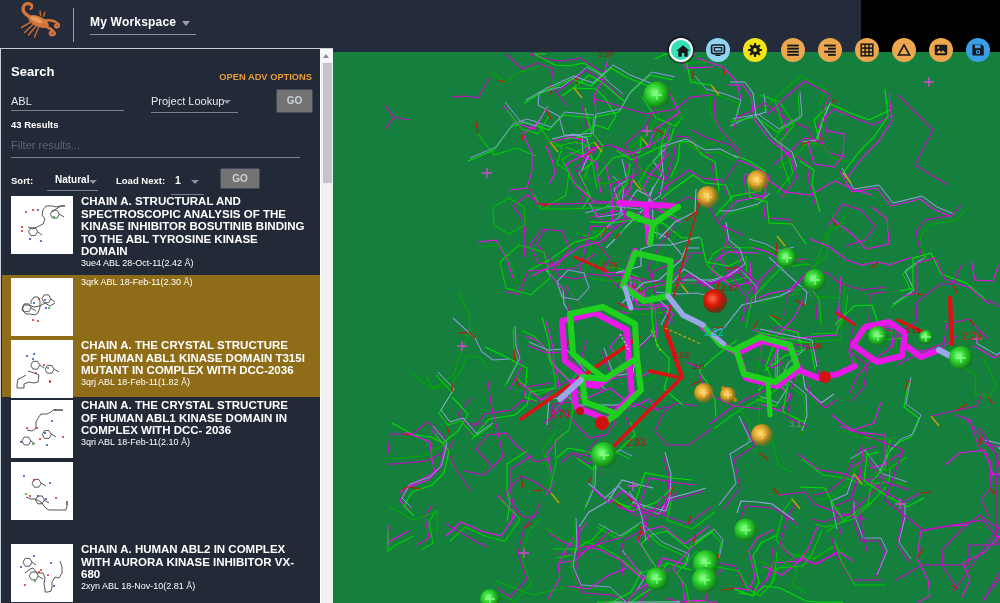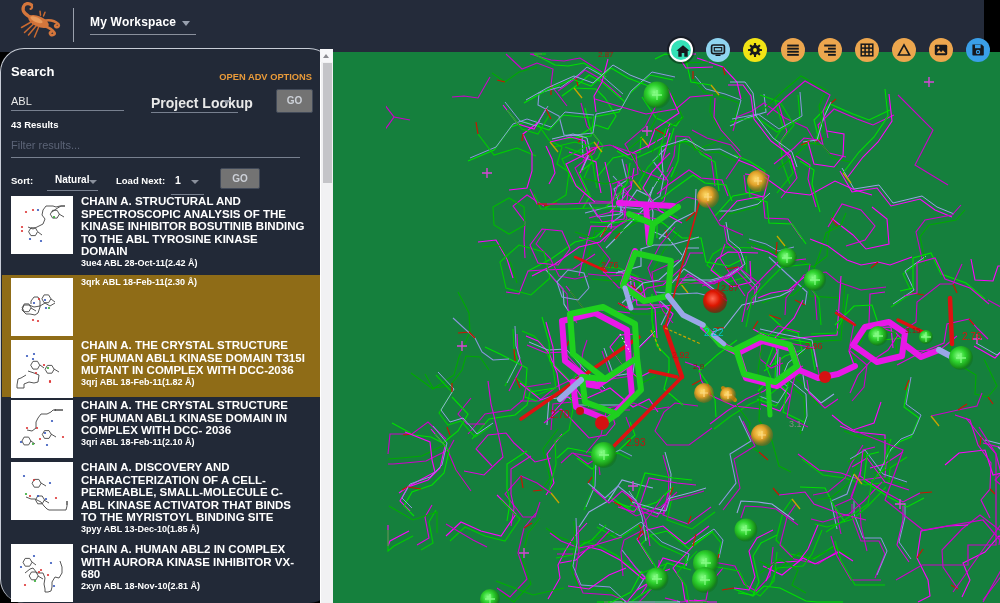--- a/index.html
+++ b/index.html
@@ -1,42 +1,42 @@
 <!DOCTYPE html>
 <html><head><meta charset="utf-8">
 <style>
 * { margin:0; padding:0; box-sizing:border-box; }
 html,body { width:1000px; height:603px; overflow:hidden; background:#000; font-family:"Liberation Sans",sans-serif; }
-#nav { position:absolute; left:0; top:0; width:984px; height:52px; background:#242b3a; }
+#nav { position:absolute; left:0; top:0; width:861px; height:52px; background:#242b3a; }
 #navdiv { position:absolute; left:73px; top:8px; width:1px; height:34px; background:#9aa0ac; }
 #mw { position:absolute; left:90px; top:15px; color:#fff; font-size:12px; font-weight:bold; letter-spacing:0.2px; }
 #mwline { position:absolute; left:90px; top:34px; width:106px; height:1px; background:#8a909c; }
 #mwcaret { position:absolute; left:182px; top:21px; width:0; height:0; border-left:4px solid transparent; border-right:4px solid transparent; border-top:5px solid #98a0ae; }
 #vpbox { position:absolute; left:333px; top:52px; width:720px; height:551px; background:#15803d;text-align:right; }
 .icirc { position:absolute; top:38px; width:24px; height:24px; border-radius:50%; }
 .icirc svg { position:absolute; left:0; top:0; }
-#panel { position:absolute; left:0; top:48px; width:333px; height:555px; background:#222937; border-top:1px solid #c7ccd6; border-left:1px solid #c7ccd6;border-radius:24px; }
+#panel { position:absolute; left:0; top:48px; width:333px; height:555px; background:#222937; border-top:1px solid #c7ccd6; border-left:1px solid #c7ccd6; }
 #sb { position:absolute; right:0; top:0; width:13px; height:555px; background:#f1f1f3; border-left:1px solid #fff; }
 #sbup { position:absolute; right:0; top:0; width:13px; height:13px; background:#f7f7f9; }
 #sbup:after { content:""; position:absolute; left:3px; top:5px; border-left:3.5px solid transparent; border-right:3.5px solid transparent; border-bottom:4px solid #8a8a90; }
 #sbthumb { position:absolute; left:2px; top:14px; width:9px; height:120px; background:#c4c4c8; }
 .hd { position:absolute; left:10px; top:15px; color:#fff; font-size:13px; font-weight:bold; }
 .adv { position:absolute; right:21px; top:23px; color:#e89a3a; font-size:9.3px; font-weight:bold; }
 .inp { position:absolute; color:#e8e8e8; font-size:11px; }
 .uline { position:absolute; height:1px; background:#78808f; }
 .caret { position:absolute; width:0; height:0; border-left:4px solid transparent; border-right:4px solid transparent; border-top:4px solid #8a909c; }
 .gobtn { position:absolute; background:#737373; border:1px solid #424a59; border-radius:2px; color:#cdd1d8; font-size:10px; font-weight:bold; text-align:center; }
 .lbl { position:absolute; color:#fff; font-weight:bold; }
 #list { position:absolute; left:1px; top:144px; width:319px; overflow:hidden; }
 .item { position:relative; width:100%; padding:2px 0 0 9px; }
 .item.gold { background:#8f6c17; }
 .thumb { position:absolute; left:9px; top:3px; width:62px; height:58px; background:#fff; }
 .txt { margin-left:70px; }
 .title { color:#fff; font-size:11.5px; font-weight:bold; line-height:12.5px; white-space:nowrap; }
-.meta { color:#fff; font-size:9px; font-weight:bold; margin-top:0px; }
+.meta { color:#fff; font-size:9px; font-weight:normal; margin-top:0px; }
 </style></head>
 <body>
 <div id="nav">
     <svg width="70" height="50" viewBox="0 0 70 50" style="position:absolute;left:1px;top:0px">
 <g stroke-linecap="round">
 <path d="M33 19 C26 16 20.5 11.5 22.5 6.5 C23.8 3.4 28 2.6 30.5 5" fill="none" stroke="#d4763c" stroke-width="3.2"></path>
 <path d="M30.5 5 C31.8 6.6 31.2 8.4 29.4 9" fill="none" stroke="#d4763c" stroke-width="2"></path>
 <ellipse cx="37.5" cy="21.5" rx="11" ry="5.2" fill="#d4763c" transform="rotate(24 37.5 21.5)"></ellipse>
 <ellipse cx="35.5" cy="19.8" rx="6.6" ry="2.4" fill="#e89a5c" transform="rotate(24 35.5 19.8)"></ellipse>
 <path d="M44.5 20.5 C50 19.8 54.5 21.2 57.5 24.2 C58.6 25.8 57.2 27.6 55.2 27.2 C53.6 26.8 53.8 25.2 54.8 24.8" fill="none" stroke="#d4763c" stroke-width="2.5"></path>
@@ -723,21 +723,21 @@
       <rect x="9" y="6.8" width="5.6" height="3.4" fill="#3a9fe8"></rect>
       <circle cx="12" cy="14" r="2.2" fill="#3a9fe8"></circle>
       <circle cx="12" cy="14" r="1" fill="#16181d"></circle>
     </svg>
   </div>
 <div id="panel">
 <div class="hd">Search</div>
 <div class="adv">OPEN ADV OPTIONS</div>
 <div class="inp" style="left:10px;top:46px;">ABL</div>
 <div class="uline" style="left:10px;top:61px;width:113px;"></div>
-<div class="inp" style="left:150px;top:46px;font-weight:bold;font-size:14px;text-align:center;">Project Lookup</div>
+<div class="inp" style="left:150px;top:46px;font-weight:normal;font-size:11px;text-align:center;">Project Lookup</div>
 <div class="caret" style="left:222px;top:51px;"></div>
 <div class="uline" style="left:150px;top:63px;width:87px;"></div>
 <div class="gobtn" style="left:275px;top:40px;width:37px;height:24px;line-height:22px;">GO</div>
 <div class="lbl" style="left:10px;top:70px;font-size:9.5px;">43 Results</div>
 <div class="inp" style="left:10px;top:90px;color:#5c6477;font-size:11px;">Filter results...</div>
 <div class="uline" style="left:10px;top:108px;width:289px;"></div>
 <div class="lbl" style="left:10px;top:126px;font-size:9.5px;">Sort:</div>
 <div class="lbl" style="left:46px;top:125px;font-size:10px;padding-left:8px;">Natural</div>
 <div class="caret" style="left:88px;top:131px;"></div>
 <div class="uline" style="left:46px;top:141px;width:51px;"></div>
@@ -839,24 +839,20 @@
             <line x1="33" y1="38" x2="38" y2="41" stroke="#444" stroke-width="0.9"></line>
             <circle cx="23" cy="18" r="1.1" fill="#d33"></circle>
             <circle cx="19" cy="34" r="1.1" fill="#d33"></circle>
             <circle cx="45" cy="36" r="1.1" fill="#d33"></circle>
             <circle cx="35" cy="37" r="1.1" fill="#35b"></circle>
             <circle cx="27" cy="34" r="1.1" fill="#35b"></circle>
             <circle cx="13" cy="14" r="1.1" fill="#35b"></circle>
             <circle cx="39" cy="21" r="1.1" fill="#35b"></circle>
             <circle cx="15" cy="32" r="1.1" fill="#3a3"></circle>
           </svg></div>
-<div class="txt">
-          <div class="title">CHAIN A. DISCOVERY AND<br>CHARACTERIZATION OF A CELL-<br>PERMEABLE, SMALL-MOLECULE C-<br>ABL KINASE ACTIVATOR THAT BINDS<br>TO THE MYRISTOYL BINDING SITE</div>
-          <div class="meta">3pyy ABL 13-Dec-10(1.85 Å)</div>
-        </div>
 </div>
 <div class="item" style="height:80px">
 <div class="thumb"><svg width="62" height="58" viewBox="0 0 62 58">
             <polyline points="14,29 19,25 22,24 26,29 32,29 34,34 33,40 34,45 34,48 37,48 40,47 41,43 41,38 44,33 48,34 51,29 51,23 49,17" stroke="#444" stroke-width="0.9" fill="none"></polyline>
             <polyline points="21.0,18.3 18.7,22.2 14.2,22.2 12.0,18.3 14.2,14.4 18.7,14.4 21.0,18.3" stroke="#444" stroke-width="0.9" fill="none"></polyline>
             <line x1="21" y1="18" x2="25" y2="21" stroke="#444" stroke-width="0.9"></line>
             <polyline points="27.2,31.9 25.0,35.8 20.5,35.8 18.2,31.9 20.5,28.0 25.0,28.0 27.2,31.9" stroke="#444" stroke-width="0.9" fill="none"></polyline>
             <line x1="27" y1="32" x2="32" y2="35" stroke="#444" stroke-width="0.9"></line>
             <circle cx="30" cy="26" r="1.1" fill="#d33"></circle>
             <circle cx="37" cy="31" r="1.1" fill="#d33"></circle>

